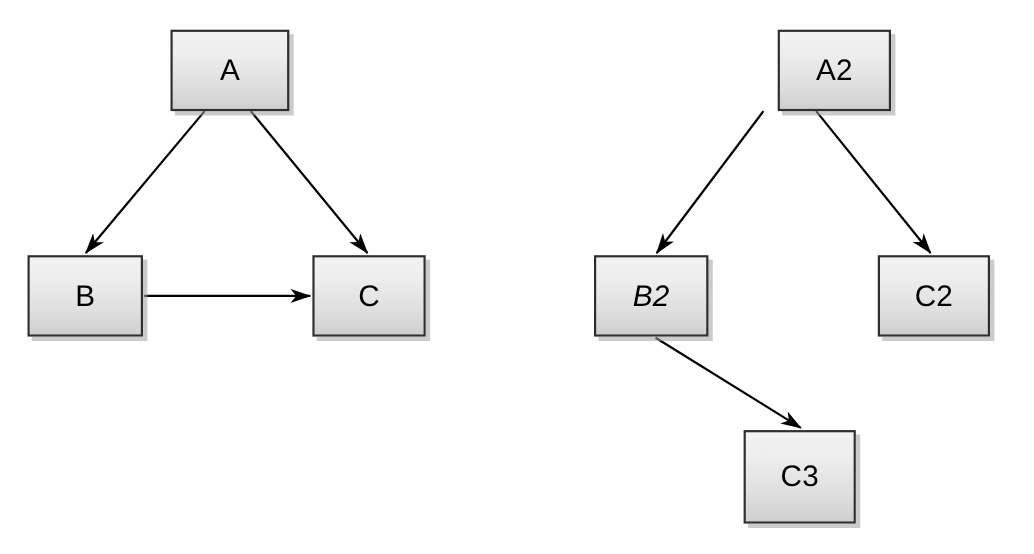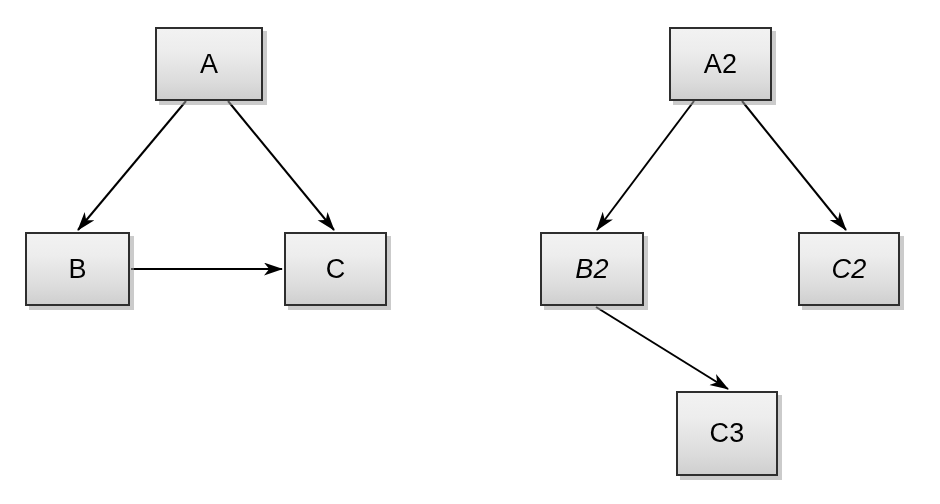--- a/index.html
+++ b/index.html
@@ -70,27 +70,27 @@
   <div id="nodes-group">
       <div class="node" style="left: 155px; top: 27px; width: 108px; height: 74px;">
         <span class="node-label">A</span>
       </div>
       <div class="node" style="left: 25px; top: 232px; width: 105px; height: 74px;">
         <span class="node-label">B</span>
       </div>
       <div class="node" style="left: 284px; top: 232px; width: 103px; height: 74px;">
         <span class="node-label">C</span>
       </div>
-      <div class="node" style="left: 669px; top: 27px; width: 103px; height: 74px;">
+      <div class="node" style="left: 707px; top: 27px; width: 103px; height: 74px;">
         <span class="node-label">A2</span>
       </div>
       <div class="node" style="left: 540px; top: 232px; width: 104px; height: 74px; font-style: italic;">
         <span class="node-label">B2</span>
       </div>
-      <div class="node" style="left: 798px; top: 232px; width: 102px; height: 74px; font-style: italic;">
+      <div class="node" style="left: 798px; top: 232px; width: 102px; height: 74px;">
         <span class="node-label">C2</span>
       </div>
       <div class="node" style="left: 676px; top: 391px; width: 102px; height: 85px;">
         <span class="node-label">C3</span>
       </div>
     </div>
 
 </div>
 
 </body></html>

